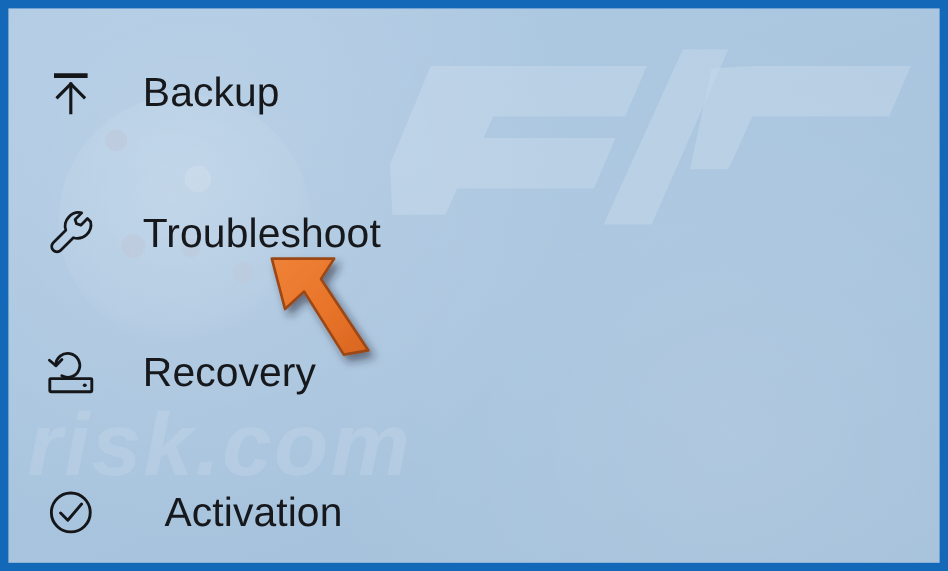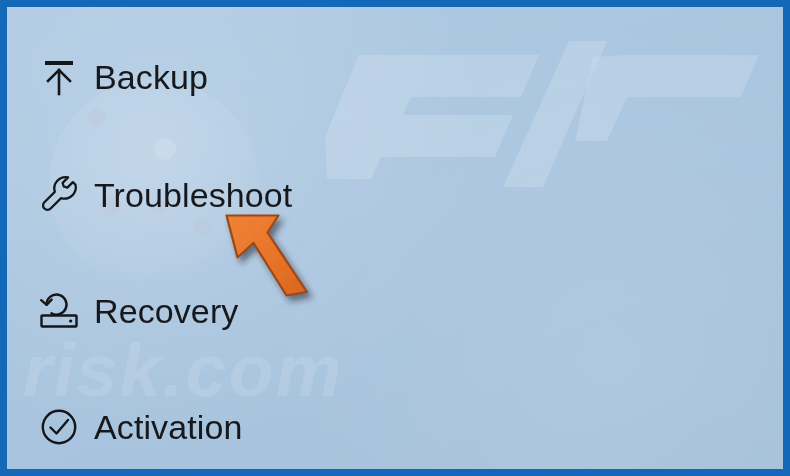--- a/index.html
+++ b/index.html
@@ -84,34 +84,34 @@
   }
   .settings-row .row-icon {
     width: 48px;
     height: 44px;
     display: flex;
     align-items: center;
     justify-content: center;
     flex: 0 0 auto;
   }
   .settings-row .row-label {
-    margin-left: 11px;
+    margin-left: 36px;
     font-family: "Liberation Sans", sans-serif;
     font-size: 34px;
     font-weight: 400;
     color: #16181c;
     letter-spacing: 0.1px;
     white-space: nowrap;
     line-height: 1;
   }
 
   #row-backup       { top: 41px; }
   #row-troubleshoot { top: 159px; }
   #row-recovery     { top: 275px; }
-  #row-activation   { top: 391px; }
+  #row-activation   { top: 391px; gap: 18px; }
 
   
   #cursor-arrow {
     position: absolute;
     left: 205px;
     top: 198px;
     width: 110px;
     height: 104px;
     pointer-events: none;
   }

